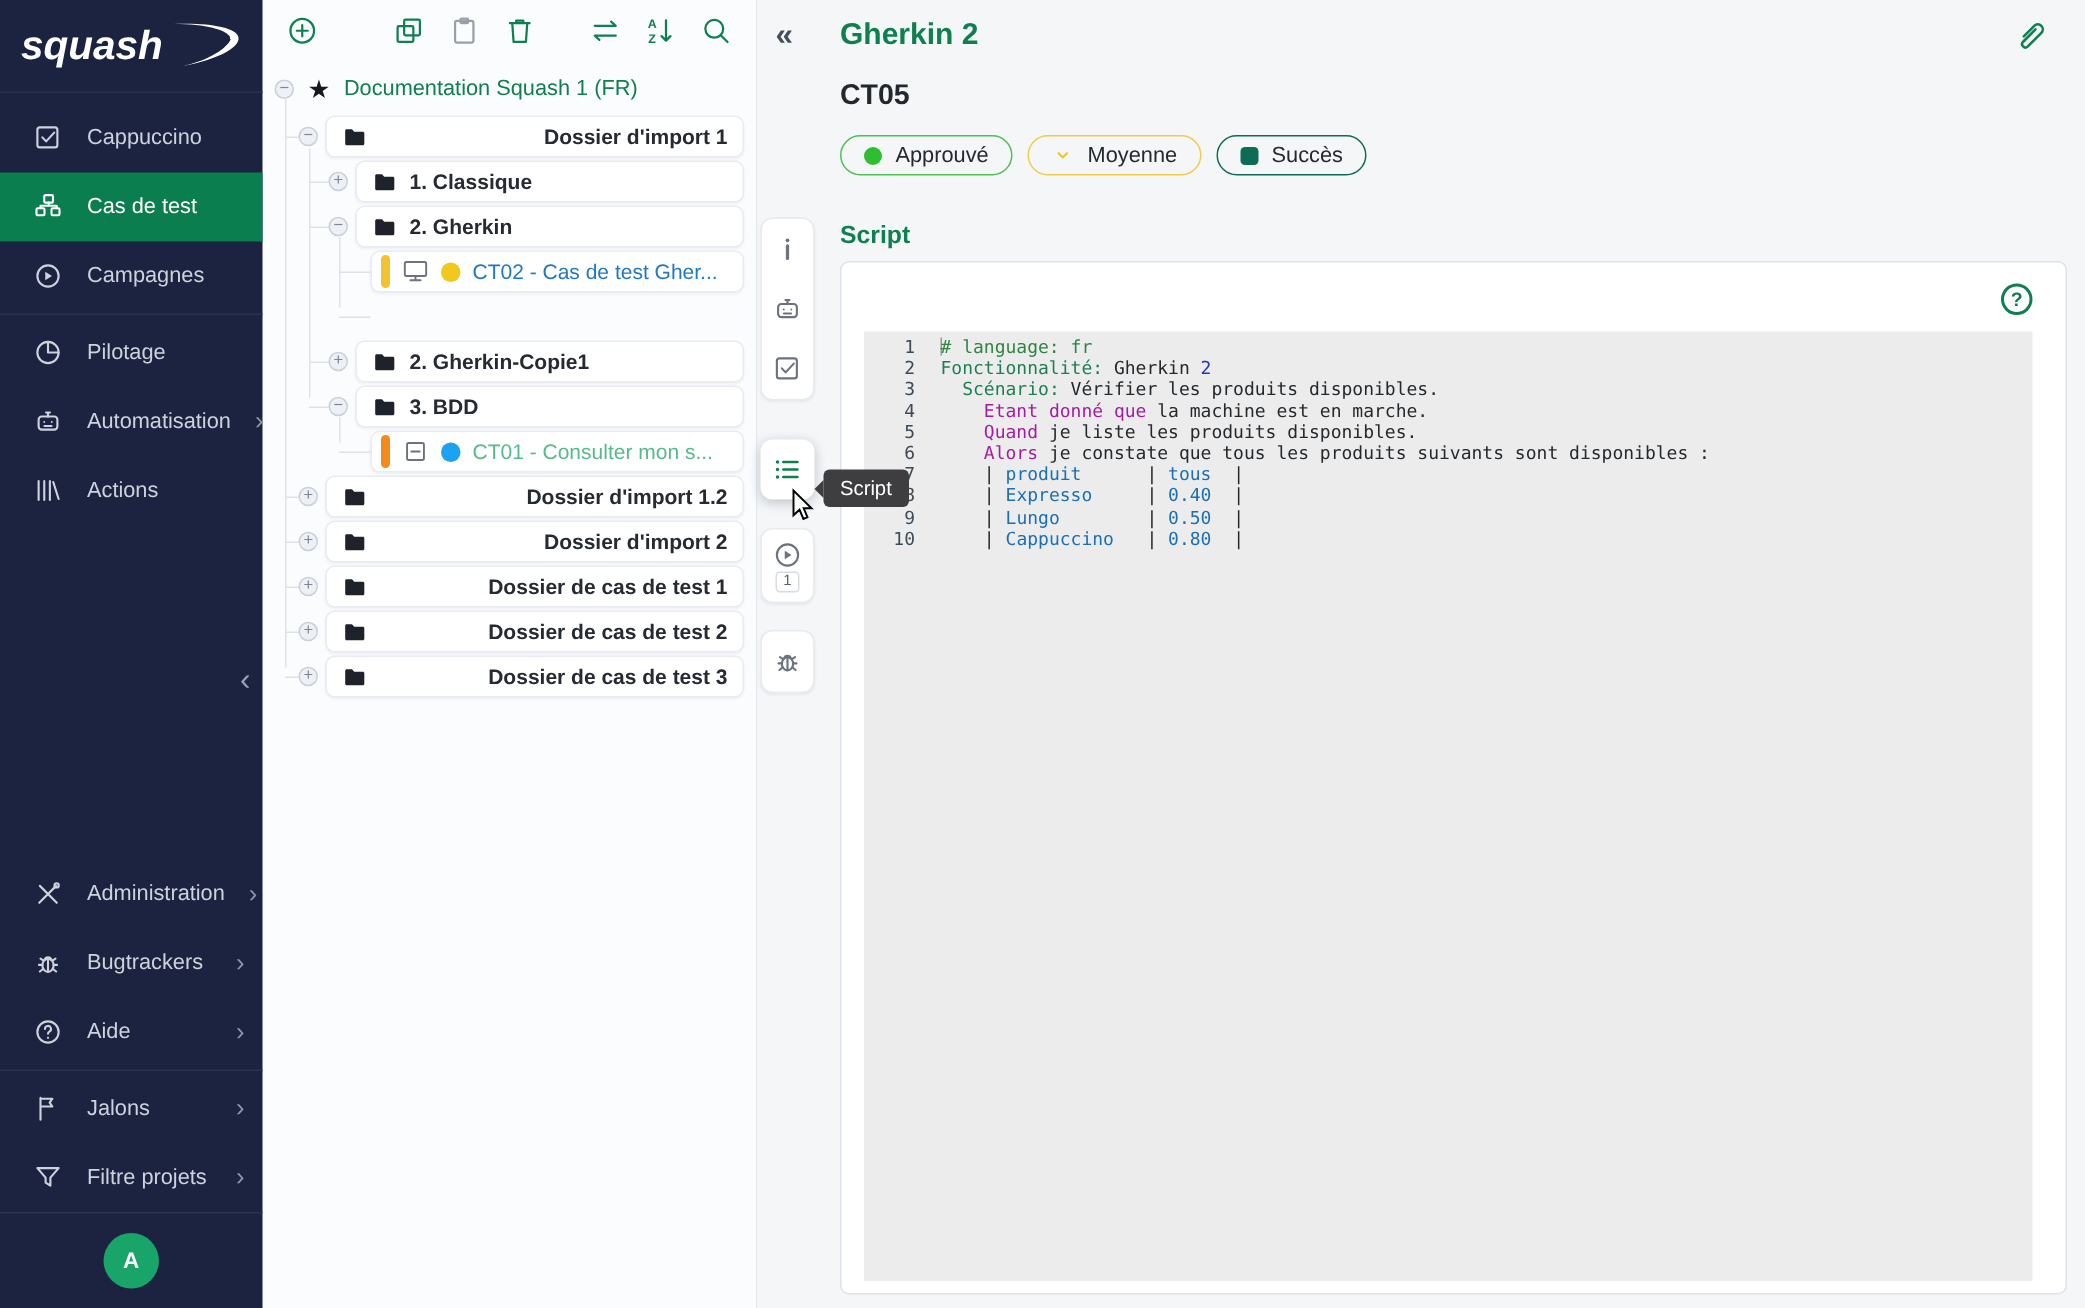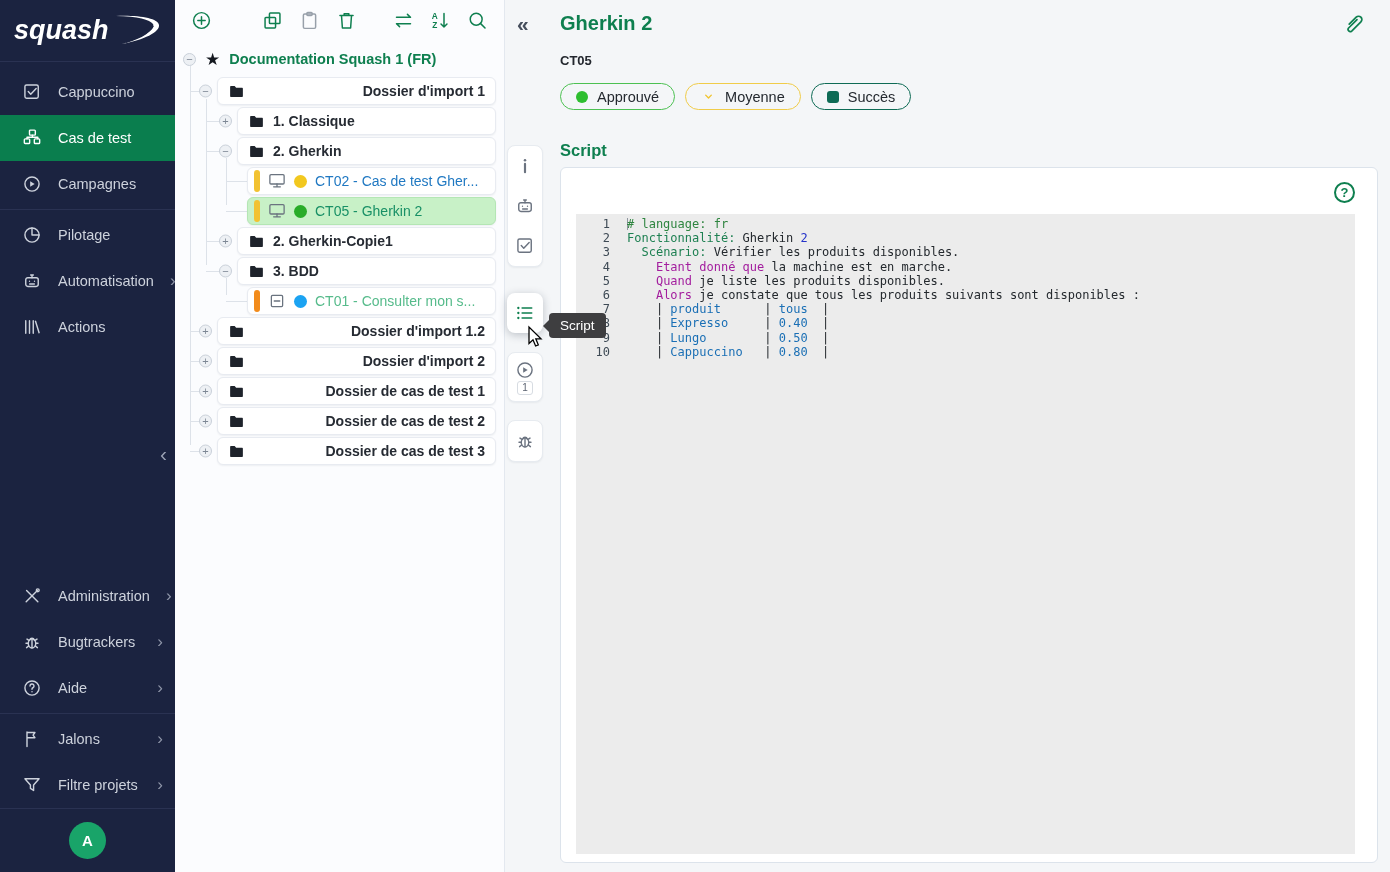--- a/index.html
+++ b/index.html
@@ -27,21 +27,21 @@
   
   .tree-panel { width:330px; background:#FBFCFE; border-right:1px solid #E3E8EF; flex:none; display:flex; flex-direction:column; }
   .tree-toolbar { height:40px; display:flex; align-items:center; padding:0 16px; gap:16px; flex:none; }
   .tbtn { width:21px; height:21px; color:#0E7F4F; cursor:pointer; flex:none; }
   .tbtn.gray { color:#98A0AA; }
   .tbtn svg { width:21px; height:21px; display:block; }
   .tb-sp1 { width:18px; } .tb-grow { flex:1; }
   .tree { position:relative; flex:1; overflow:hidden; padding-top:6px; }
   .tree-line { position:absolute; width:1px; background:#DDE2E9; }
   .root-row { height:26px; display:flex; align-items:center; gap:9px; padding-left:8px; margin-bottom:4px; position:relative; }
-  .root-label { color:#0E7F4F; font-weight:bold; font-size:14.5px; cursor:pointer; }
+  .root-label { color:#0E7F4F; font-weight:normal; font-size:14.5px; cursor:pointer; }
   .star-icon { font-size:17px; color:#14181F; line-height:1; }
   .toggle { position:absolute; width:13px; height:13px; border-radius:50%; background:#EDF0F4; border:1px solid #C9D0D9; color:#7C8694;
             font-size:11px; line-height:10px; text-align:center; top:50%; transform:translateY(-50%); cursor:pointer; z-index:2; }
   .root-row .toggle { position:static; transform:none; flex:none; }
   .tree-row { height:30px; position:relative; display:flex; align-items:center; }
   .stub { position:absolute; height:1px; background:#DDE2E9; top:50%; }
   .depth-1 .stub { left:15px; width:10px; }
   .depth-2 .stub { left:31px; width:14px; }
   .depth-3 .stub { left:51px; width:21px; }
   .depth-1 .toggle { left:24px; }
@@ -77,21 +77,21 @@
   .tooltip::before { content:""; position:absolute; left:-6px; top:50%; transform:translateY(-50%);
                      border:6px solid transparent; border-right-color:#3E3E40; border-left:none; }
   .cursor { position:absolute; left:20px; top:325px; z-index:10; }
 
   
   .main { flex:1; display:flex; flex-direction:column; padding:12px 12px 9px 15px; min-width:0; }
   .main-header { display:flex; align-items:flex-start; }
   .page-title { color:#0E7F4F; font-size:20px; font-weight:bold; }
   .attach-btn { margin-left:auto; margin-right:13px; width:24px; height:24px; color:#0E7F4F; cursor:pointer; }
   .attach-btn svg { width:24px; height:24px; display:block; }
-  .reference { margin-top:17px; font-size:13px; font-weight:bold; color:#23272E; }
+  .reference { margin-top:17px; font-size:19px; font-weight:bold; color:#23272E; }
   .badges { margin-top:15px; display:flex; gap:10px; }
   .badge { height:27px; border:1.5px solid; border-radius:14px; display:inline-flex; align-items:center; gap:9px; padding:0 15px;
            font-size:14.5px; color:#24292F; background:#fff0; }
   .badge-circle { width:12px; height:12px; border-radius:50%; }
   .badge-square { width:12px; height:12px; border-radius:3px; }
   .badge-chevron svg { width:15px; height:15px; display:block; }
   .section-title { margin-top:31px; color:#0E7F4F; font-size:16.5px; font-weight:bold; }
   .script-card { margin-top:7px; flex:1; background:#fff; border:1px solid #DCE3EB; border-radius:6px; position:relative; }
   .help-btn { position:absolute; top:14px; right:22px; width:21px; height:21px; border-radius:50%; border:2px solid #0E7F4F;
               color:#0E7F4F; font-size:13px; font-weight:bold; display:flex; align-items:center; justify-content:center; cursor:pointer; }
@@ -345,31 +345,20 @@
                   <rect x="2.5" y="3.5" width="19" height="12.5" rx="1.5"></rect>
                   <path d="M12 16v3.2M7.5 19.8h9"></path>
                 </svg>
               </span>
               <span class="tc-dot" style="background:#F2C81F"></span>
               <span class="tree-label tc" style="color:#1F78C2">CT02 - Cas de test Gher...</span>
             </div>
           </div>
           <div class="tree-row depth-3">
             <span class="stub"></span>
-            <div class="tree-card selected">
-              <span class="tc-bar" style="background:#F2C232"></span>
-              <span class="node-icon">
-                <svg viewBox="0 0 24 24" fill="none" stroke="currentColor" stroke-width="1.7" stroke-linecap="round" stroke-linejoin="round">
-                  <rect x="2.5" y="3.5" width="19" height="12.5" rx="1.5"></rect>
-                  <path d="M12 16v3.2M7.5 19.8h9"></path>
-                </svg>
-              </span>
-              <span class="tc-dot" style="background:#29AC29"></span>
-              <span class="tree-label tc" style="color:#189066">CT05 - Gherkin 2</span>
-            </div>
           </div>
           <div class="tree-row depth-2">
             <span class="stub"></span>
             <span class="toggle">+</span>
             <div class="tree-card">
               <span class="folder-icon">
                 <svg viewBox="0 0 24 24">
                   <path d="M3 5.8c0-.8.6-1.4 1.4-1.4h5l2.1 2.4h8.1c.8 0 1.4.6 1.4 1.4v10c0 .8-.6 1.4-1.4 1.4H4.4c-.8 0-1.4-.6-1.4-1.4z" fill="currentColor"></path>
                 </svg>
               </span>

